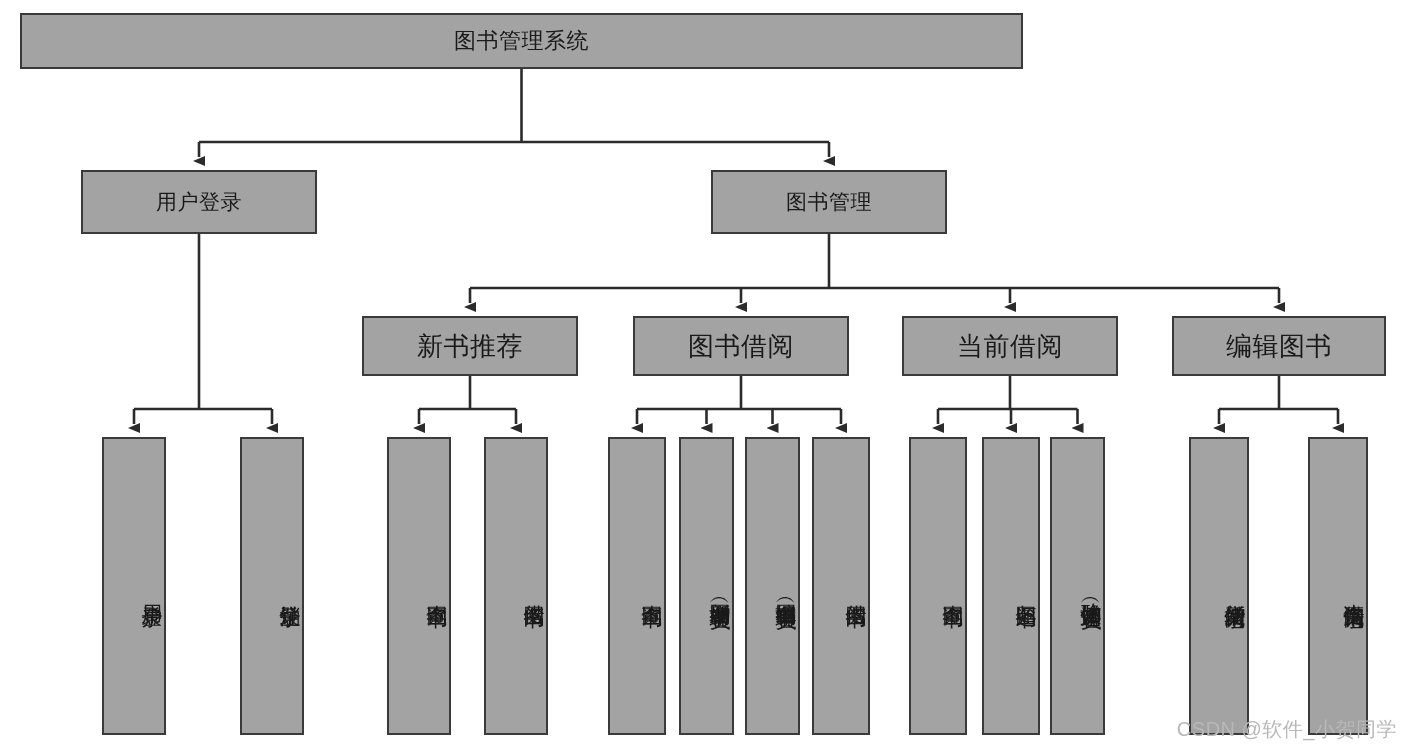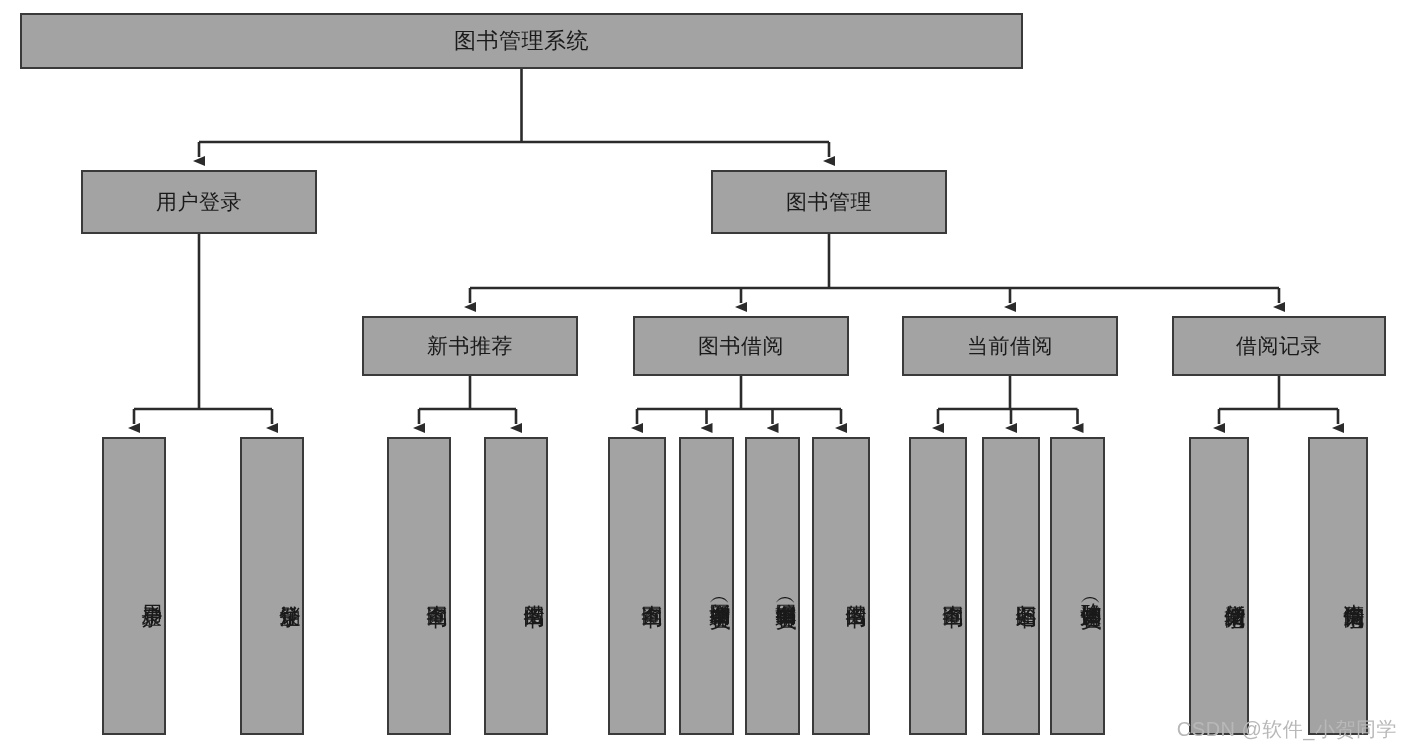--- a/index.html
+++ b/index.html
@@ -54,21 +54,21 @@
     padding-top: 8px;
   }
   .node.vert .label {
     writing-mode: vertical-rl;
     text-orientation: upright;
     line-height: 1.18;
     letter-spacing: 1px;
   }
   .n-root   { font-size: 22px; }
   .n-l2     { font-size: 21px; }
-  .n-l3     { font-size: 21px; }
+  .n-l3     { font-size: 26px; }
   .n-leaf   { font-size: 21px; }
   .watermark {
     position: absolute;
     right: 8px;
     bottom: 4px;
     font-size: 20px;
     color: #b8b8b8;
     letter-spacing: 0.5px;
     white-space: nowrap;
   }
@@ -139,21 +139,21 @@
 
   <div class="node horiz n-l3" style="left: 902px; top: 316px; width: 216px; height: 60px;">
     <span class="label">当前借阅</span>
   </div>
 
   <div class="node horiz n-l3" style="left: 633px; top: 316px; width: 216px; height: 60px;">
     <span class="label">图书借阅</span>
   </div>
 
   <div class="node horiz n-l3" style="left: 1172px; top: 316px; width: 214px; height: 60px;">
-    <span class="label">借阅记录</span>
+    <span class="label">编辑图书</span>
   </div>
 
   <div class="node vert n-leaf" style="left: 102px; top: 437px; width: 64px; height: 298px;">
     <span class="label">用户登录</span>
   </div>
 
   <div class="node vert n-leaf" style="left: 240px; top: 437px; width: 64px; height: 298px;">
     <span class="label">注销登录</span>
   </div>
 

